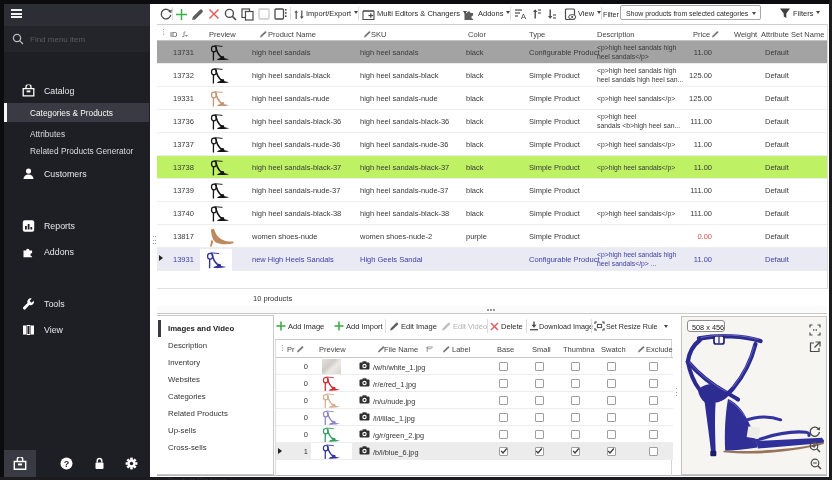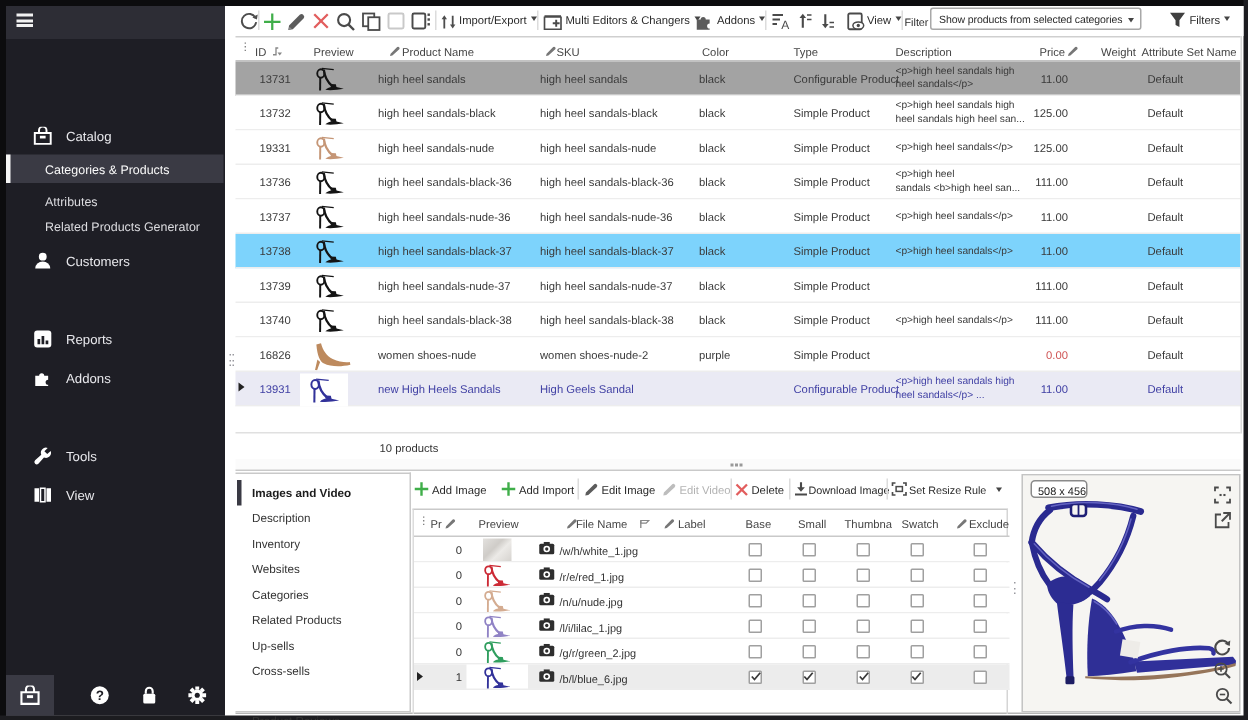--- a/index.html
+++ b/index.html
@@ -23,20 +23,27 @@
 <div class="ab" style="left:0;top:0;width:4px;height:480px;background:#0c0c0e"></div>
 <div class="ab" style="left:829px;top:0;width:3px;height:480px;background:#1c1c20"></div>
 <div class="ab" style="left:0;top:477px;width:832px;height:3px;background:#1c1c20"></div>
 
 <div class="ab" style="left:4px;top:4px;width:146px;height:473px;background:#1e1e25">
   <div class="ab" style="left:0;top:0;width:146px;height:22px;background:#2d2d35">
     <div class="ab" style="left:7px;top:5px;width:10.5px;height:2px;background:#f2f2f2"></div>
     <div class="ab" style="left:7px;top:8.5px;width:10.5px;height:2px;background:#f2f2f2"></div>
     <div class="ab" style="left:7px;top:12px;width:10.5px;height:2px;background:#f2f2f2"></div>
   </div>
+  <div class="ab" style="left:0;top:22px;width:146px;height:26px;background:#24242b">
+    <svg class="ab" style="left:8px;top:7px" width="12" height="12" viewBox="0 0 12 12">
+        <circle cx="5" cy="5" r="3.6" fill="none" stroke="#b9b9bf" stroke-width="1.3"></circle>
+        <line x1="7.6" y1="7.6" x2="11" y2="11" stroke="#b9b9bf" stroke-width="1.3"></line>
+      </svg>
+    <div class="ab" style="left:26px;top:8.5px;font-size:8px;color:#5a5a63">Find menu item</div>
+  </div>
 
   <div class="mi" style="top:75px">
       <svg class="ic" width="13" height="13" viewBox="0 0 13 13">
         <path d="M1.2 4.2 h10.6 v7.2 h-10.6 Z" fill="none" stroke="#fff" stroke-width="1.3"></path>
         <path d="M4 4 v-1.6 a2.5 2.5 0 0 1 5 0 V4" fill="none" stroke="#fff" stroke-width="1.3"></path>
         <rect x="4.6" y="6" width="3.8" height="1.8" fill="#fff"></rect>
       </svg>
       <span class="tx">Catalog</span>
     </div>
 
@@ -349,21 +356,21 @@
       <use href="#sshoe"></use>
     </svg>
   <div class="cell" style="left:95px;width:105px;color:#3a3a3a">high heel sandals-nude-36</div>
   <div class="cell" style="left:203px;width:104px;color:#3a3a3a">high heel sandals-nude-36</div>
   <div class="cell" style="left:309px;width:60px;color:#3a3a3a">black</div>
   <div class="cell" style="left:372px;width:75px;color:#3a3a3a">Simple Product</div>
   <div class="desc" style="left:440px;top:7.5px;width:112px;color:#3a3a3a">&lt;p&gt;high heel sandals&lt;/p&gt;</div>
   <div class="cell" style="left:505px;width:50px;text-align:right;color:#3a3a3a">11.00</div>
   <div class="cell" style="left:608px;width:62px;color:#3a3a3a">Default</div>
 </div>
-<div class="row" style="top:156px;background:#7dd3fc;color:#3a3a3a">
+<div class="row" style="top:156px;background:#bef264;color:#3a3a3a">
   <div class="cell" style="left:16px;width:36px;color:#3a3a3a">13738</div>
   <svg class="ab" style="left:53px;top:2px;color:#141414" width="20" height="19" viewBox="0 0 20 17">
       <use href="#sshoe"></use>
     </svg>
   <div class="cell" style="left:95px;width:105px;color:#3a3a3a">high heel sandals-black-37</div>
   <div class="cell" style="left:203px;width:104px;color:#3a3a3a">high heel sandals-black-37</div>
   <div class="cell" style="left:309px;width:60px;color:#3a3a3a">black</div>
   <div class="cell" style="left:372px;width:75px;color:#3a3a3a">Simple Product</div>
   <div class="desc" style="left:440px;top:7.5px;width:112px;color:#3a3a3a">&lt;p&gt;high heel sandals&lt;/p&gt;</div>
   <div class="cell" style="left:505px;width:50px;text-align:right;color:#3a3a3a">11.00</div>
@@ -388,21 +395,21 @@
     </svg>
   <div class="cell" style="left:95px;width:105px;color:#3a3a3a">high heel sandals-black-38</div>
   <div class="cell" style="left:203px;width:104px;color:#3a3a3a">high heel sandals-black-38</div>
   <div class="cell" style="left:309px;width:60px;color:#3a3a3a">black</div>
   <div class="cell" style="left:372px;width:75px;color:#3a3a3a">Simple Product</div>
   <div class="desc" style="left:440px;top:7.5px;width:112px;color:#3a3a3a">&lt;p&gt;high heel sandals&lt;/p&gt;</div>
   <div class="cell" style="left:505px;width:50px;text-align:right;color:#3a3a3a">111.00</div>
   <div class="cell" style="left:608px;width:62px;color:#3a3a3a">Default</div>
 </div>
 <div class="row" style="top:225px;background:#fff;color:#3a3a3a">
-  <div class="cell" style="left:16px;width:36px;color:#3a3a3a">16826</div>
+  <div class="cell" style="left:16px;width:36px;color:#3a3a3a">13817</div>
   <svg class="ab" style="left:51px;top:3px;color:#bd8a5e" width="26" height="19" viewBox="0 0 26 19">
       <use href="#pump"></use>
     </svg>
   <div class="cell" style="left:95px;width:105px;color:#3a3a3a">women shoes-nude</div>
   <div class="cell" style="left:203px;width:104px;color:#3a3a3a">women shoes-nude-2</div>
   <div class="cell" style="left:309px;width:60px;color:#3a3a3a">purple</div>
   <div class="cell" style="left:372px;width:75px;color:#3a3a3a">Simple Product</div>
   <div class="cell" style="left:505px;width:50px;text-align:right;color:#cf5454">0.00</div>
   <div class="cell" style="left:608px;width:62px;color:#3a3a3a">Default</div>
 </div>

